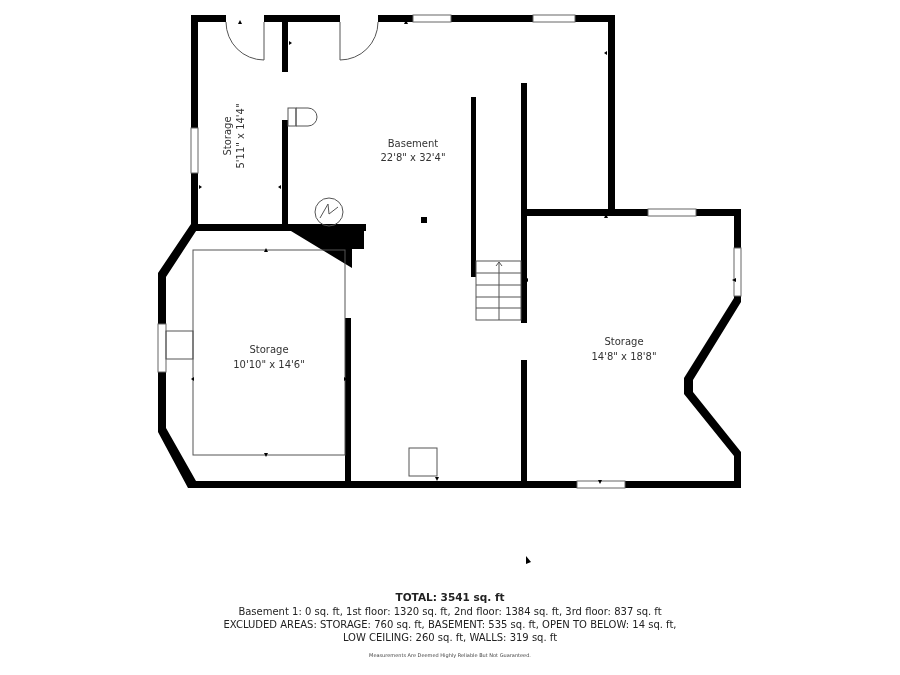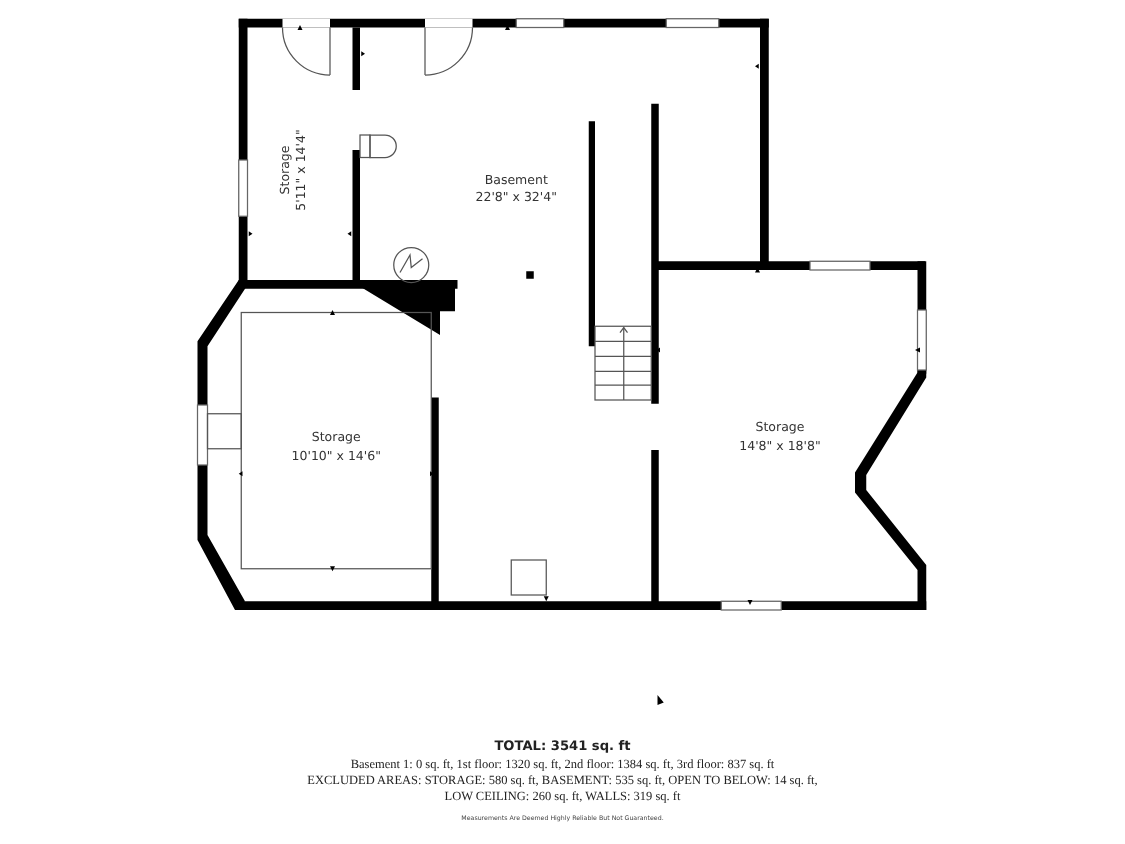--- a/index.html
+++ b/index.html
@@ -4,21 +4,21 @@
 <style>
   html, body { margin: 0; padding: 0; background: #ffffff; }
   body { width: 900px; height: 675px; position: relative; overflow: hidden; font-family: "DejaVu Sans", sans-serif; }
   #plan { position: absolute; left: 0; top: 0; width: 900px; height: 675px; }
   .wall { fill: #000; }
   .thin { fill: none; stroke: #555; stroke-width: 1; }
   .win { fill: #fff; stroke: #666; stroke-width: 1; }
   .room-label { font-family: "DejaVu Sans", sans-serif; font-size: 10px; fill: #333; text-anchor: middle; }
   .footer { position: absolute; left: 0; width: 900px; text-align: center; color: #222; }
   .total { top: 591px; font-size: 10.5px; font-weight: bold; }
-  .line { font-size: 10px; line-height: 13px; font-family: Liberation Serif, serif; }
+  .line { font-size: 10px; line-height: 13px; }
   .l1 { top: 605px; }
   .l2 { top: 618px; }
   .l3 { top: 631px; }
   .disclaimer { top: 652px; font-size: 5px; color: #444; }
 </style>
 </head>
 <body>
 
 <svg id="plan" viewBox="0 0 900 675" xmlns="http://www.w3.org/2000/svg">
 
@@ -134,15 +134,15 @@
     <text class="room-label" x="269" y="368">10'10" x 14'6"</text>
   </g>
   <g>
     <text class="room-label" x="624" y="345">Storage</text>
     <text class="room-label" x="624" y="360">14'8" x 18'8"</text>
   </g>
 </svg>
 
 <div class="footer total">TOTAL: 3541 sq. ft</div>
 <div class="footer line l1">Basement 1: 0 sq. ft, 1st floor: 1320 sq. ft, 2nd floor: 1384 sq. ft, 3rd floor: 837 sq. ft</div>
-<div class="footer line l2">EXCLUDED AREAS: STORAGE: 580 sq. ft, BASEMENT: 535 sq. ft, OPEN TO BELOW: 14 sq. ft,</div>
+<div class="footer line l2">EXCLUDED AREAS: STORAGE: 760 sq. ft, BASEMENT: 535 sq. ft, OPEN TO BELOW: 14 sq. ft,</div>
 <div class="footer line l3">LOW CEILING: 260 sq. ft, WALLS: 319 sq. ft</div>
 <div class="footer disclaimer">Measurements Are Deemed Highly Reliable But Not Guaranteed.</div>
 
 </body></html>

